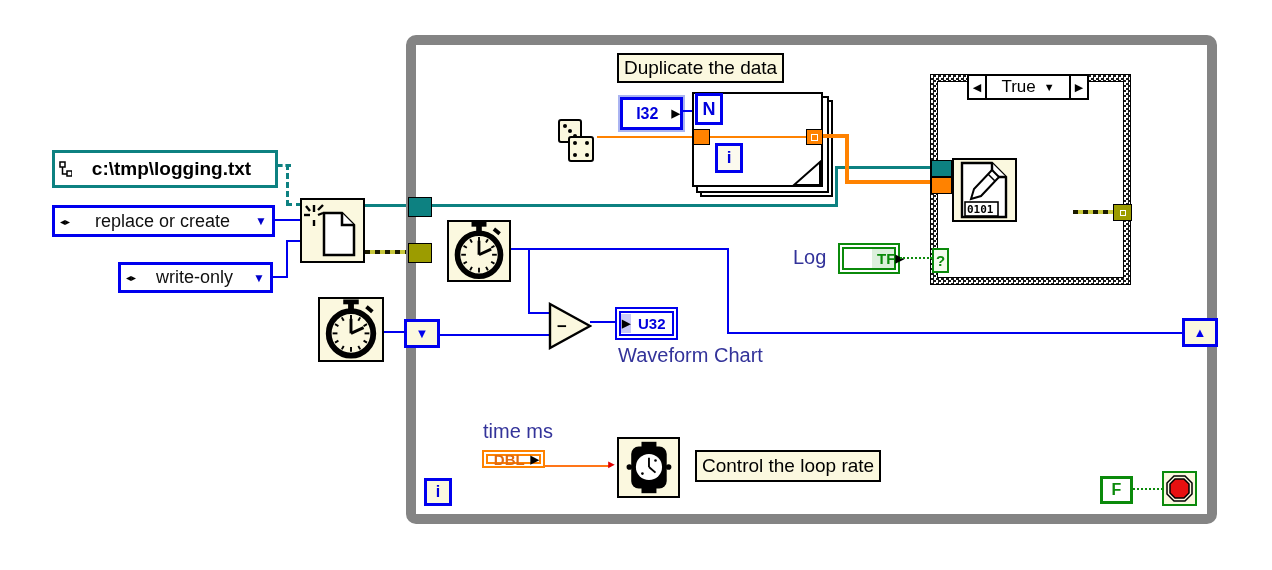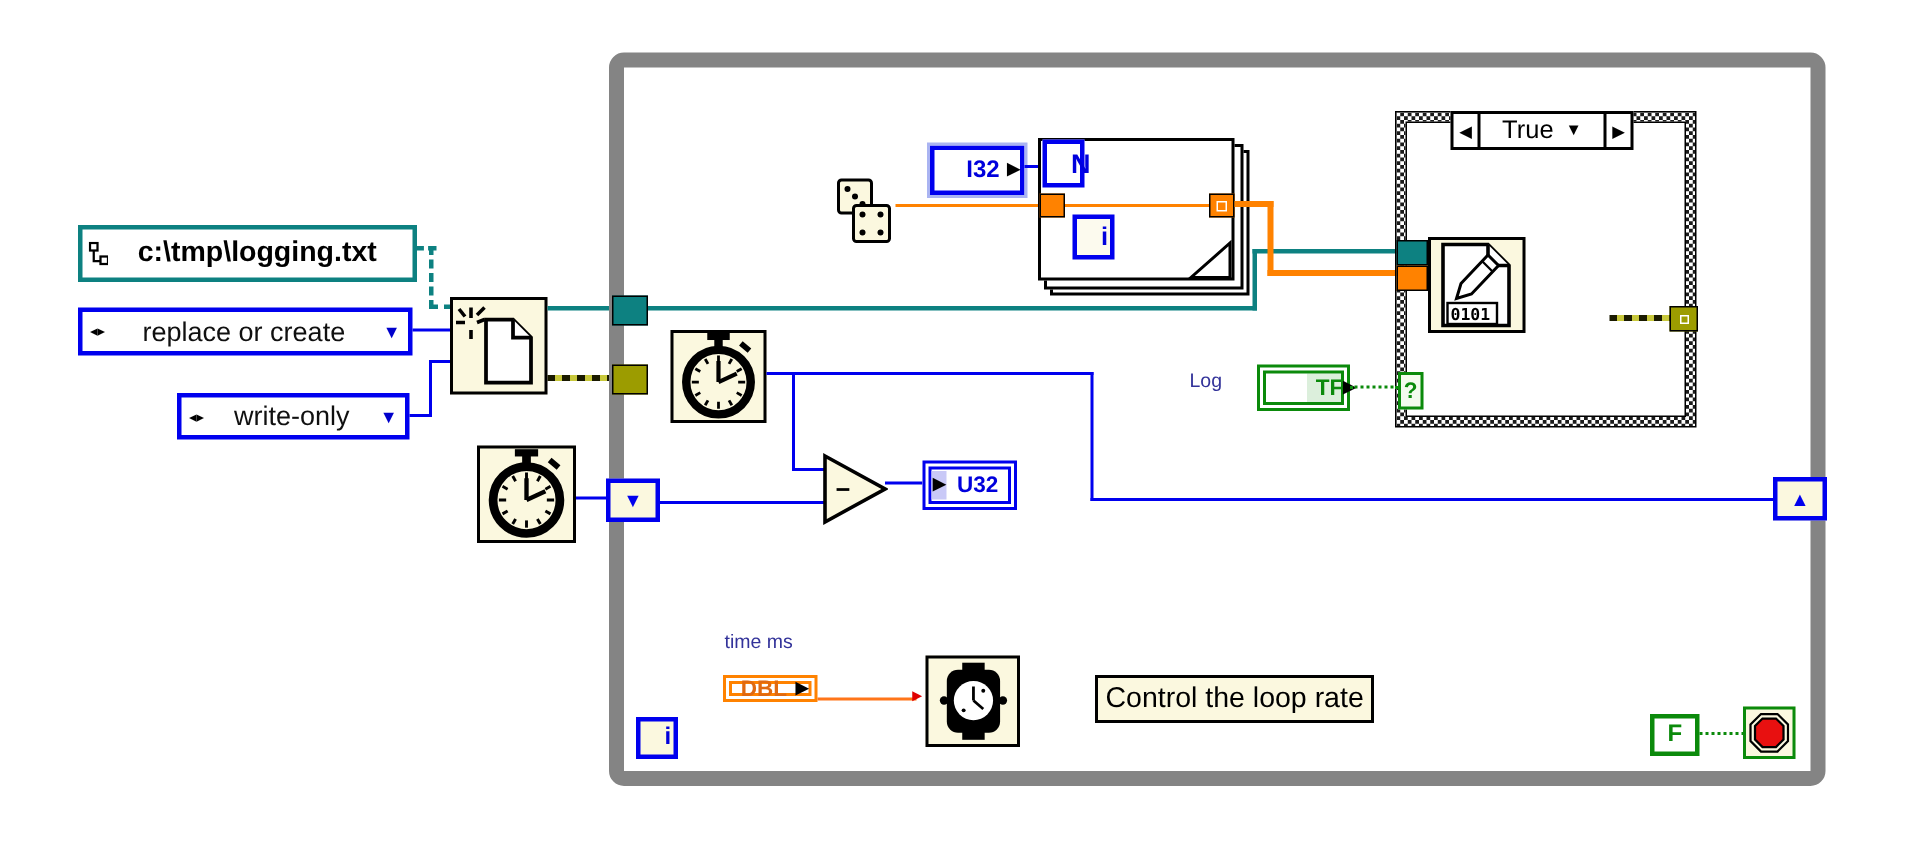--- a/index.html
+++ b/index.html
@@ -12,24 +12,24 @@
   .w-blue { background:#0000ee; }
   .w-teal { background:#0d8181; }
   .w-orange { background:#ff8200; }
   .w-teal-dash { border-top:3px dashed #0d8181; background:none; }
   .w-green-dot { border-top:2px dotted #0b8a0b; background:none; }
   .w-olive-dash { background:repeating-linear-gradient(90deg,#1a1a00 0 5px,#c8c83c 5px 10px); }
   
   .node { background:#fbf8df; border:2px solid #000; }
   .cream-label { background:#fbf8df; border:2px solid #000; color:#000; font-size:19px;
                  display:flex; align-items:center; padding:2px 5px; white-space:nowrap; }
-  .navy-label { color:#33339a; font-size:13px; white-space:nowrap; }
+  .navy-label { color:#33339a; font-size:20px; white-space:nowrap; }
   .tunnel { border:1px solid #000; }
   .term-blue { border:3px solid #0000ee; color:#0000dd; font-weight:bold;
-               display:flex; align-items:center; background:#fff;padding-left:16px; }
+               display:flex; align-items:center; justify-content:center; background:#fff; }
   .enum-box { border:3px solid #0000ee; background:#fff; display:flex; align-items:center;
               color:#101010; font-size:18px; padding:0 5px; white-space:nowrap; }
   .dbl-outer { border:2px solid #ff8200; background:#fff; padding:2px; }
   .dbl-inner { border:2px solid #ff8200; height:100%; display:flex; align-items:center;
                justify-content:center; color:#e06910; font-weight:bold; font-size:15px; }
   .tf-outer { border:2px solid #0b8a0b; background:#fff; padding:2px; }
   .tf-inner { border:2px solid #0b8a0b; height:100%; display:flex; align-items:center;
               justify-content:center; color:#0b8a0b; font-weight:bold; font-size:15px;
               background:linear-gradient(90deg,#fff 55%,#dcefdc 55%);padding-left:43px; }
   .u32-outer { border:2px solid #0000ee; background:#fff; padding:2px; }
@@ -136,20 +136,23 @@
     <span>▼</span>
   </div>
   <div class="sr-box abs" style="left:1182px;top:318px;width:36px;height:29px">
     <span>▲</span>
   </div>
 
   <div class="wire w-teal" style="left:432px;top:204px;width:406px;height:3px"></div>
   <div class="wire w-teal" style="left:835px;top:166px;width:3px;height:41px"></div>
   <div class="wire w-teal" style="left:835px;top:166px;width:96px;height:3px"></div>
 
+  <div class="cream-label abs" style="left:617px;top:53px;height:30px">
+    <span>Duplicate the data</span>
+  </div>
 
   <div class="abs" style="left:557px;top:114px;width:40px;height:50px">
     <svg width="40" height="50" viewBox="0 0 40 50">
       <rect x="2" y="6" width="22" height="22" rx="2" fill="#fbf8df" stroke="#000" stroke-width="2"></rect>
       <circle cx="8" cy="12" r="2" fill="#000"></circle>
         <circle cx="13" cy="17" r="2" fill="#000"></circle>
         <circle cx="18" cy="22" r="2" fill="#000"></circle>
       <rect x="12" y="23" width="24" height="24" rx="2" fill="#fbf8df" stroke="#000" stroke-width="2"></rect>
       <circle cx="18" cy="29" r="2" fill="#000"></circle>
         <circle cx="30" cy="29" r="2" fill="#000"></circle>
@@ -253,20 +256,21 @@
     </svg>
   </div>
   <div class="wire w-blue" style="left:590px;top:321px;width:25px;height:2px"></div>
 
   <div class="u32-outer abs" style="left:615px;top:307px;width:63px;height:33px">
     <div class="u32-inner">
       <span class="out-arrow" style="background:#c9c9f7;padding:4px 1px">▶</span>
       <span style="flex:1;text-align:center">U32</span>
     </div>
   </div>
+  <span class="navy-label abs" style="left:618px;top:344px">Waveform Chart</span>
 
 
   <span class="navy-label abs" style="left:483px;top:420px">time ms</span>
   <div class="dbl-outer abs" style="left:482px;top:450px;width:63px;height:18px">
     <div class="dbl-inner">
       <span style="flex:1;text-align:center">DBL</span>
       <span class="out-arrow">▶</span>
     </div>
   </div>
   <div class="wire" style="left:545px;top:465px;width:66px;height:2px;background:#ff7519"></div>
@@ -278,21 +282,21 @@
       <rect x="13" y="8" width="38" height="45" rx="8" fill="#000"></rect>
       <circle cx="32" cy="30" r="14" fill="#fff"></circle>
       <circle cx="11" cy="30" r="3" fill="#000"></circle>
         <circle cx="53" cy="30" r="3" fill="#000"></circle>
       <line x1="32" y1="30" x2="32" y2="20" stroke="#000" stroke-width="2"></line>
       <line x1="32" y1="30" x2="39" y2="36" stroke="#000" stroke-width="2"></line>
       <circle cx="25" cy="37" r="1.4" fill="#000"></circle>
         <circle cx="39" cy="23" r="1.4" fill="#000"></circle>
     </svg>
   </div>
-  <div class="cream-label abs" style="left:730px;top:450px;height:32px">
+  <div class="cream-label abs" style="left:695px;top:450px;height:32px">
     <span>Control the loop rate</span>
   </div>
 
   <div class="term-blue abs" style="left:424px;top:478px;width:28px;height:28px;font-size:16px;background:#fbf8df">
     <span>i</span>
   </div>
 
   <div class="abs" style="left:1100px;top:476px;width:33px;height:28px;border:3px solid #0b8a0b;background:#fff;display:flex;align-items:center;justify-content:center;color:#0b8a0b;font-weight:bold;font-size:16px">
     <span>F</span>
   </div>

